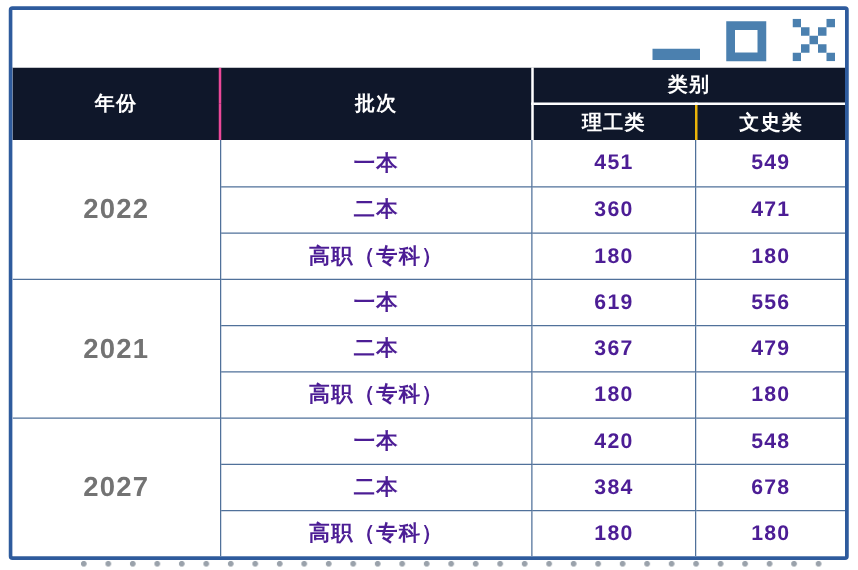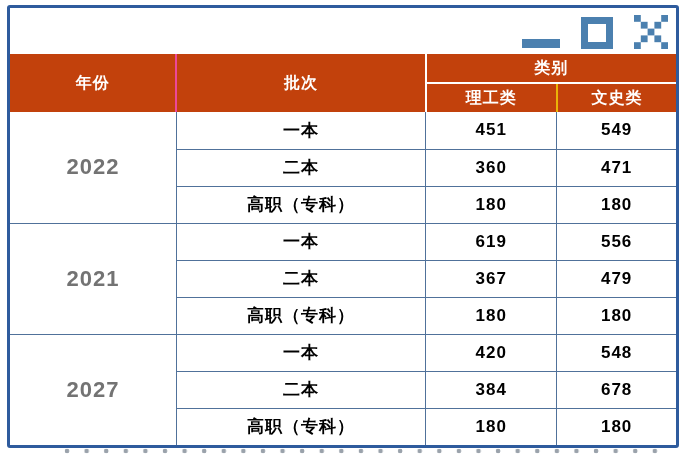--- a/index.html
+++ b/index.html
@@ -45,41 +45,41 @@
     height: 391px;
     border-collapse: collapse;
     table-layout: fixed;
   }
   col.c-year { width: 25%; }
   col.c-batch { width: 37.4%; }
   col.c-sci { width: 19.7%; }
   col.c-arts { width: 17.9%; }
 
   thead th {
-    background: #c2410c;
+    background: #0f172a;
     color: #ffffff;
     font-weight: bold;
     font-size: 16px;
     height: 29px;
     padding: 0;
     letter-spacing: 1px;
   }
   th.h-year  { border-right: 2px solid #ec4899; }
   th.h-batch { border-right: 2px solid #fff; font-family: Liberation Mono, monospace; }
   th.h-cat   { border-bottom: 2px solid #fff; }
   th.h-sci   { border-right: 2px solid #eab308; }
 
   tbody td {
     background: #fff;
     border: 1px solid #50719A;
     text-align: center;
     vertical-align: middle;
     font-weight: bold;
     font-size: 17px;
-    color: #000000;
+    color: #4c1d95;
     height: 37px;
     padding: 0;
     letter-spacing: 1px;
   }
   tbody td.year-cell {
     color: #737373;
     font-size: 22px;
     border-left: none;
   }
   tbody td:last-child { border-right: none; }

